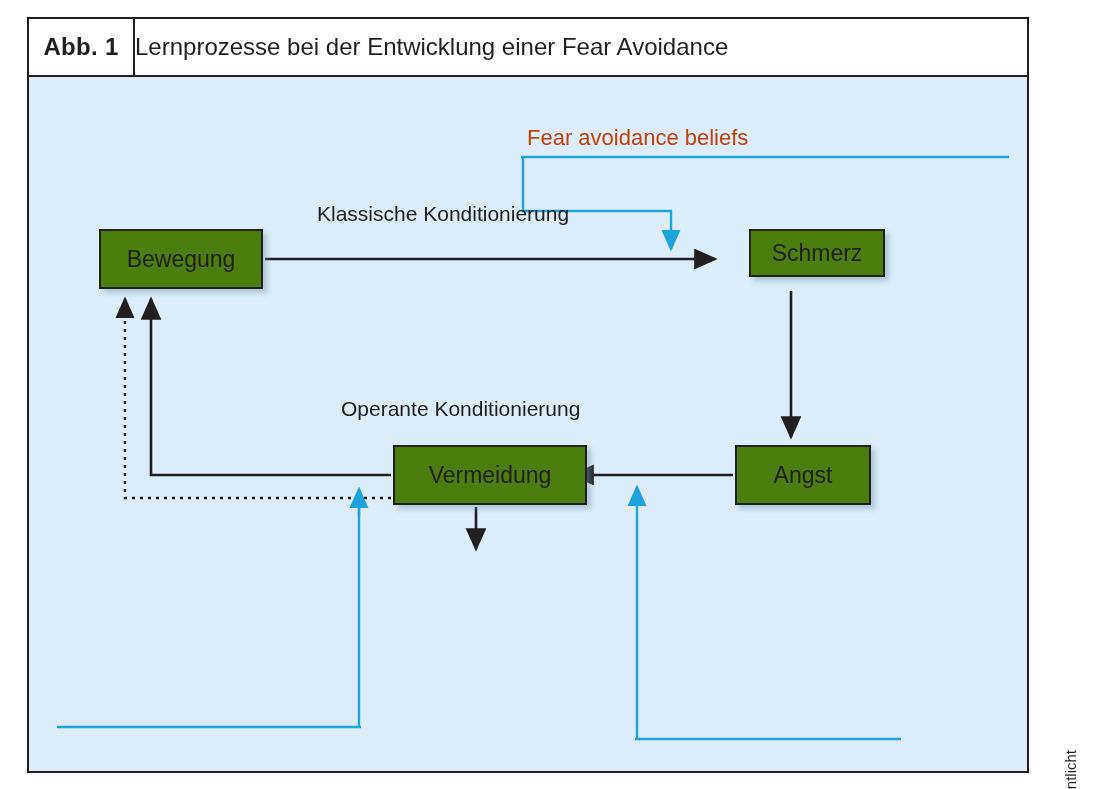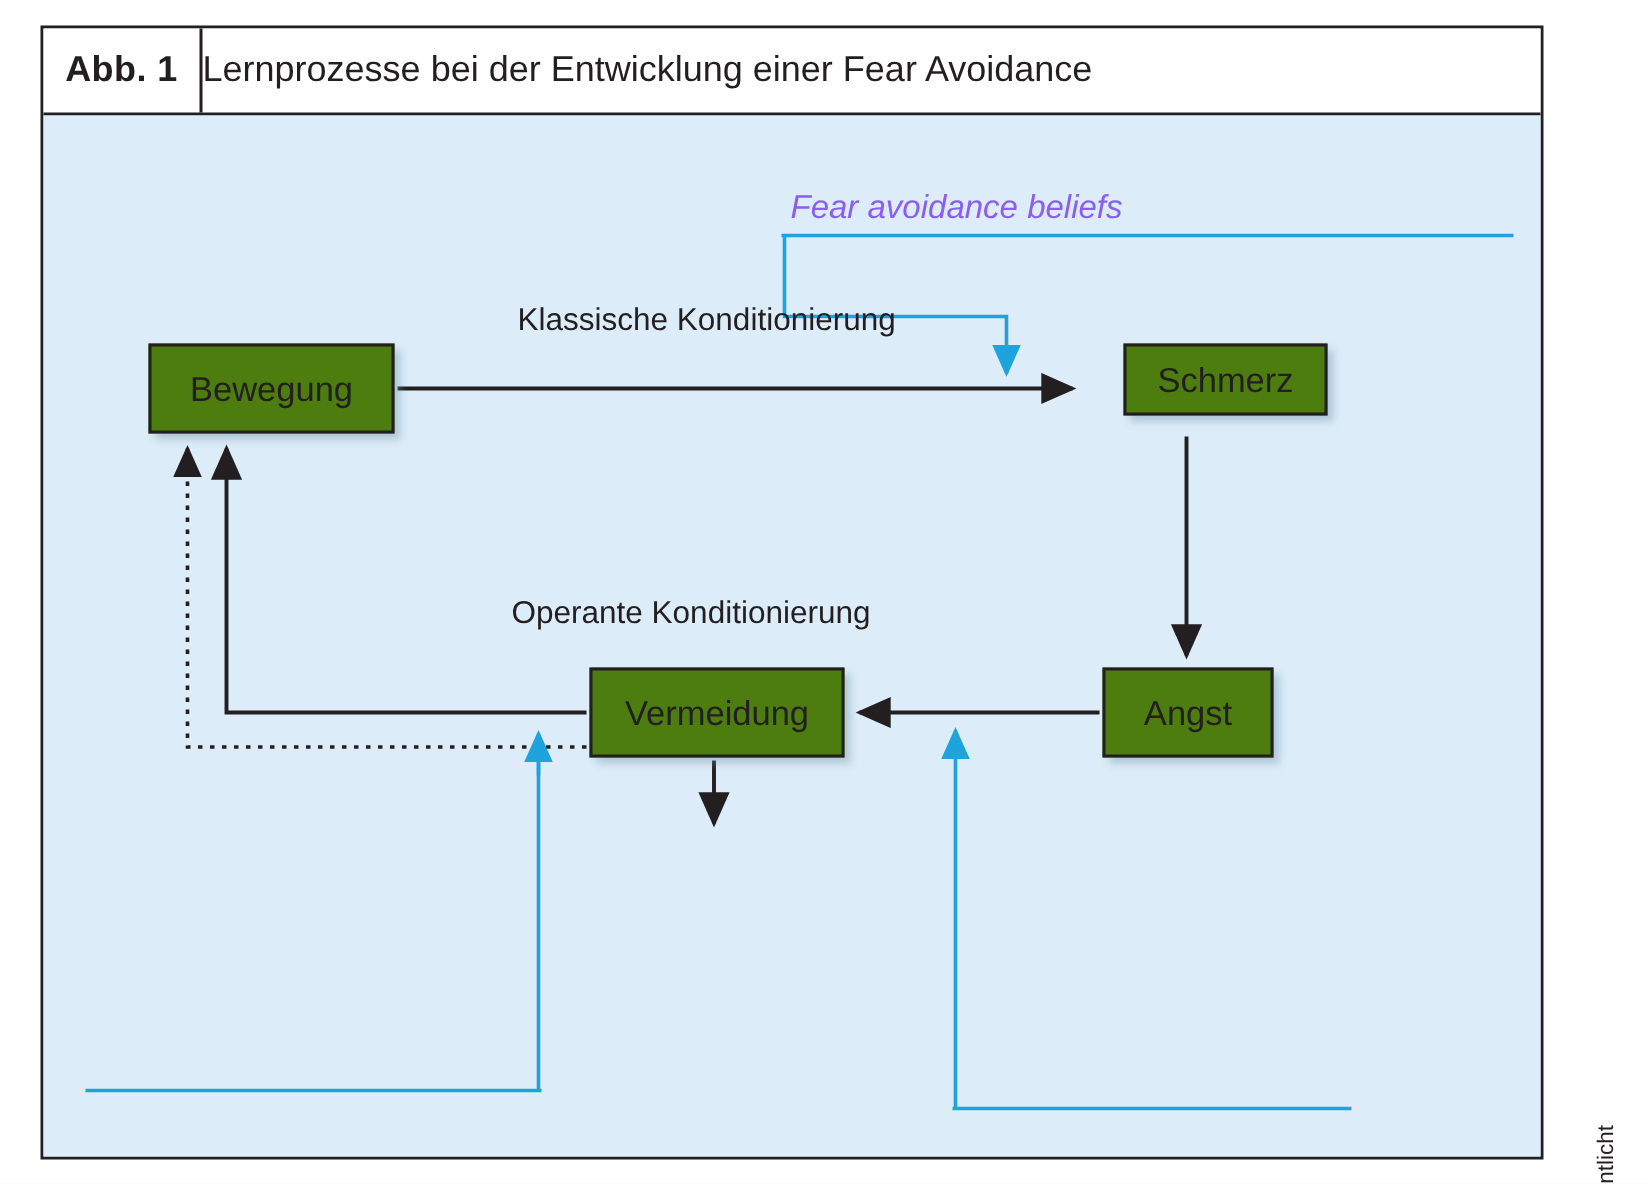--- a/index.html
+++ b/index.html
@@ -79,40 +79,39 @@
     display: flex;
     align-items: center;
     justify-content: center;
     font-size: 23px;
     color: #231f20;
     box-shadow: 4px 4px 5px rgba(120,150,175,0.45);
   }
 
   #node-bewegung  { left: 70px;  top: 152px; width: 164px; height: 60px; }
   #node-schmerz   { left: 720px; top: 152px; width: 136px; height: 48px; }
-  #node-angst     { left: 706px; top: 368px; width: 114px; height: 60px; }
-  #node-vermeidung{ left: 364px; top: 368px; width: 170px; height: 60px; text-align: center; }
+  #node-angst     { left: 706px; top: 368px; width: 136px; height: 60px; }
+  #node-vermeidung{ left: 364px; top: 368px; width: 194px; height: 60px; text-align: center; }
   #node-disuse    { left: 388px; top: 480px; width: 118px; height: 60px; }
 
   
   .label-black {
     position: absolute;
     font-size: 21px;
     color: #231f20;
     white-space: nowrap;
   }
-  #label-klassische { left: 316px; top: 125px; }
+  #label-klassische { left: 288px; top: 125px; }
   #label-operante   { left: 312px; top: 320px; }
 
   
   .label-blue {
     position: absolute;
     font-size: 21px;
-    font-style: italic;
-    color: #8b5cf6;
+    color: #c2410c;
     line-height: 1.35;
     white-space: pre-line;
   }
   #label-fab      { left: 498px; top: 46px; font-size: 22px; }
   #label-angenehm { left: 28px;  top: 555px; }
   #label-verstaerkte { left: 612px; top: 590px; }
 
   
   #arrows {
     position: absolute;

